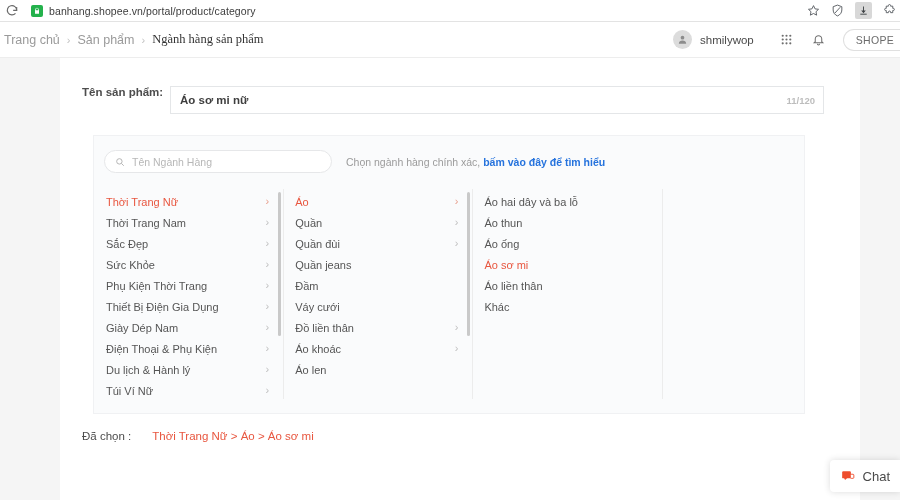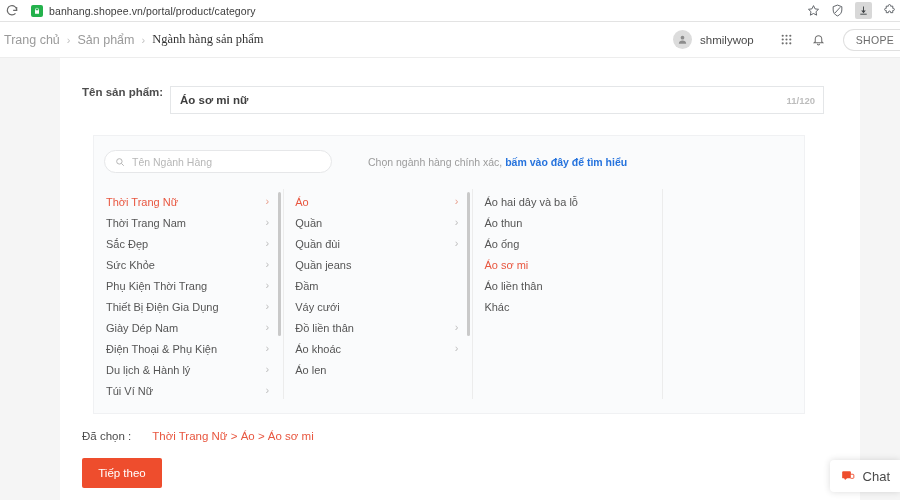--- a/index.html
+++ b/index.html
@@ -84,21 +84,21 @@
   .char-counter {
     position: absolute; right: 8px; top: 50%; transform: translateY(-50%);
     font-size: 9.5px; color: #bdbdbd;
   }
 
   
   .cat-panel {
     margin: 21px 0 0 33px; width: 712px; height: 279px;
     background: #fafbfc; border: 1px solid #f0f1f3;
   }
-  .cat-search-row { display: flex; align-items: center; padding: 14px 0 0 10px; gap: 22px; }
+  .cat-search-row { display: flex; align-items: center; padding: 14px 0 0 10px; }
   .cat-search {
     width: 228px; height: 23px;
     background: #ffffff; border: 1px solid #e6e7e9; border-radius: 12px;
     display: flex; align-items: center; padding: 0 10px;
   }
   .cat-search .search-icon { width: 10px; height: 10px; color: #b5b5b5; flex: 0 0 auto; }
   .cat-search .ph { font-size: 10.5px; color: #b7b7b7; margin-left: 7px; }
   .cat-hint { font-size: 10.5px; color: #9b9b9b; margin-left: 14px; }
   .cat-hint .link { color: #2673dd; font-weight: bold; }
 
@@ -351,21 +351,20 @@
           <div class="cat-list"></div>
         </div>
       </div>
   </div>
 
   <div class="chosen-row">
     <span class="chosen-label">Đã chọn :</span>
     <span class="chosen-path">Thời Trang Nữ &gt; Áo &gt; Áo sơ mi</span>
   </div>
 
-  <button class="next-btn">Tiếp theo</button>
 </div>
 
 <div class="chat-widget">
   <svg class="chat-icon" viewBox="0 0 24 24" fill="#ee4d2d">
     <rect x="2" y="4" width="15" height="12" rx="2"></rect>
     <path d="M5 15l2 4 4-4z"></path>
     <rect x="16" y="9" width="6" height="7" rx="1.5" fill="#ffffff" stroke="#ee4d2d" stroke-width="1.6"></rect>
   </svg>
   <span class="chat-label">Chat</span>
 </div>

